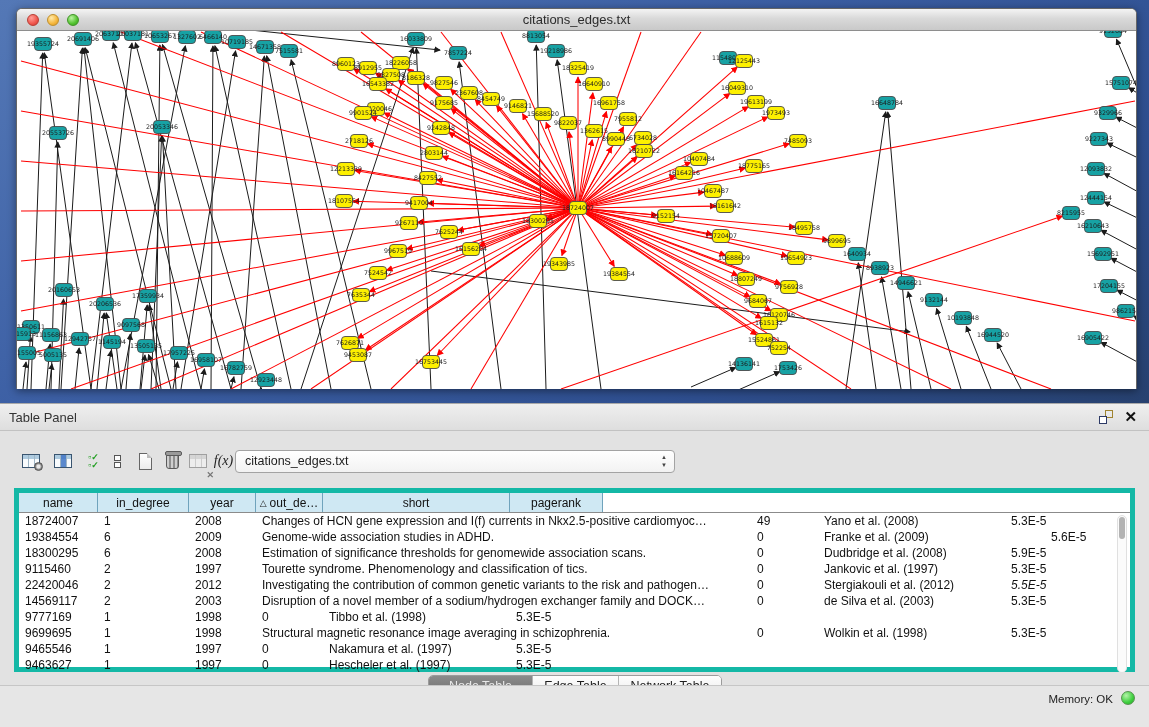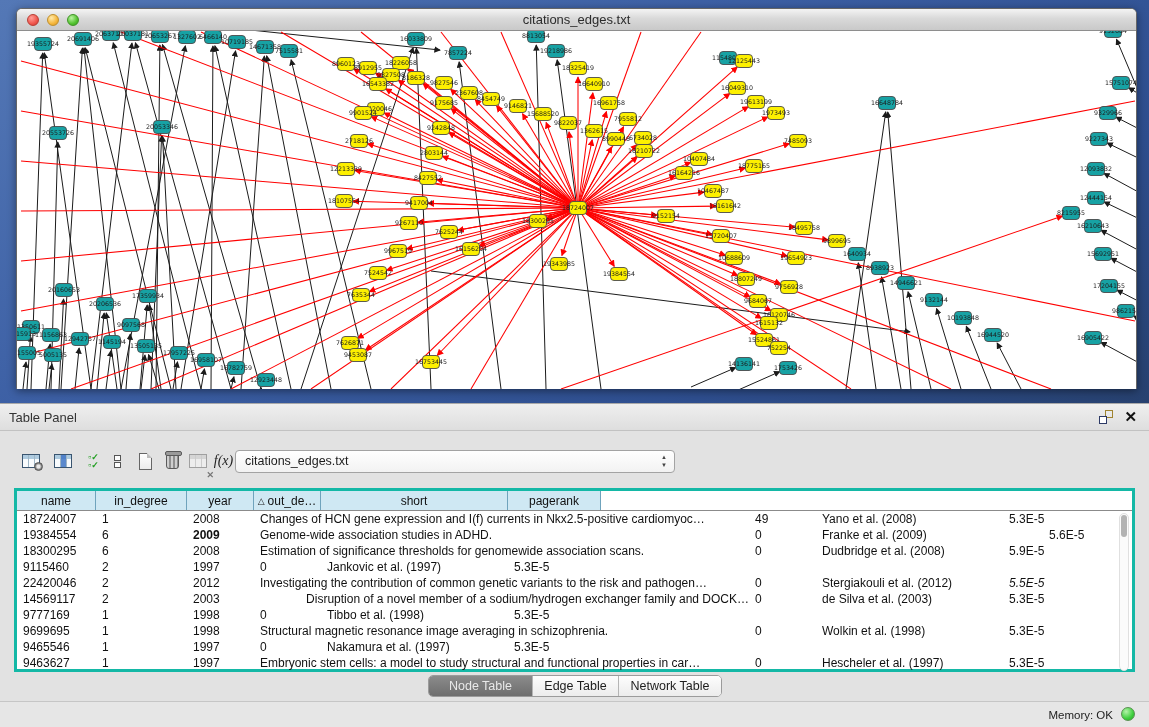--- a/index.html
+++ b/index.html
@@ -49,37 +49,37 @@
   .trash::before { content:""; position:absolute; left:-2px; top:-4px; width:15px; height:3px; background:#9a9a9a; border:1px solid #5a5a5a; border-radius:2px; }
   .disabled-table { opacity:.45; filter:grayscale(1); }
   .x-overlay { position:absolute; right:-3px; bottom:-5px; font-size:9px; color:#777; font-weight:bold; }
   .fx { font-family:"Liberation Serif",serif; font-style:italic; font-size:14px; color:#222; }
 
   .combo { position:absolute; left:235px; top:8px; width:440px; height:23px; background:linear-gradient(#ffffff,#f2f2f2);
       border:1px solid #a3a3a3; border-radius:4px; font-size:12.5px; color:#1d1d1d; line-height:21px; padding-left:9px; }
   .combo-arrows { position:absolute; right:7px; top:2px; font-size:6px; color:#444; line-height:8px; text-align:center; }
   .combo-arrows span { display:block; }
 
-  .table-wrap { position:absolute; left:14px; top:84px; width:1121px; height:184px; background:#fff; border:3px solid #14b8a6; }
+  .table-wrap { position:absolute; left:14px; top:84px; width:1121px; height:184px; background:#fff; border:5px solid #14b8a6; }
   .thead { display:flex; height:20px; border-bottom:1px solid #8b8b8b; }
   .th { flex:none; background:#cfe8f3; border-right:1px solid #6fa3bc; font-size:12px; color:#111;
         display:flex; align-items:center; justify-content:center; gap:3px; overflow:hidden; white-space:nowrap; }
   .th .sort { font-size:9px; color:#222; }
   .tbody { position:relative; }
   .tr { display:flex; height:16px; }
   .td { flex:none; font-size:12px; color:#111; line-height:16px; padding-left:6px; overflow:hidden; white-space:nowrap; }
   .vscroll { position:absolute; right:3px; top:22px; width:10px; height:158px; background:#fbfbfb; border:1px solid #e0e0e0; border-radius:5px; }
   .vthumb { position:absolute; left:1px; top:1px; width:6px; height:22px; background:#b3b3b3; border-radius:4px; }
 
   .tabs { position:absolute; left:428px; top:271px; height:22px; display:flex; border:1px solid #9b9b9b; border-radius:5px; overflow:hidden; background:#fff; }
   .tab { font-size:12.5px; color:#1d1d1d; line-height:20px; text-align:center; background:linear-gradient(#fdfdfd,#ececec); border-right:1px solid #b5b5b5; }
   .tab:last-child { border-right:none; }
   .tab.active { background:linear-gradient(#8b8b8b,#6e6e6e); color:#e9e9e9; }
 
-  .statusbar { position:absolute; left:0; bottom:0; width:100%; height:26px; border-top:1px solid #c6c6c6; background:#e6e6e6; }
+  .statusbar { position:absolute; left:0; bottom:0; width:100%; height:42px; border-top:1px solid #c6c6c6; background:#e6e6e6; }
   .mem-label { position:absolute; right:36px; top:7px; font-size:11.5px; color:#222; }
   .mem-dot { position:absolute; right:14px; top:5px; width:14px; height:14px; border-radius:50%;
       background:radial-gradient(circle at 35% 30%,#b4f3a9,#3ecf3e 60%,#27a527); border:1px solid #57924f; }
 </style>
 </head>
 <body>
 
 <div class="desktop">
   <div class="net-window">
     <div class="titlebar">
@@ -588,57 +588,58 @@
           <div class="td" style="width: 91px;">1</div>
           <div class="td" style="width: 67px;">2008</div>
           <div class="td" style="width: 495px;">Changes of HCN gene expression and I(f) currents in Nkx2.5-positive cardiomyoc…</div>
           <div class="td" style="width: 67px;">49</div>
           <div class="td" style="width: 187px;">Yano et al. (2008)</div>
           <div class="td" style="width: 93px;">5.3E-5</div>
         </div>
         <div class="tr">
           <div class="td" style="width: 79px;">19384554</div>
           <div class="td" style="width: 91px;">6</div>
-          <div class="td" style="width: 67px; font-weight: bold;">2009</div>
+          <div class="td" style="width: 67px;">2009</div>
           <div class="td" style="width: 495px;">Genome-wide association studies in ADHD.</div>
           <div class="td" style="width: 67px;">0</div>
           <div class="td" style="width: 187px;">Franke et al. (2009)</div>
           <div class="td" style="width: 93px; margin-left: 40px;">5.6E-5</div>
         </div>
         <div class="tr">
           <div class="td" style="width: 79px;">18300295</div>
           <div class="td" style="width: 91px;">6</div>
           <div class="td" style="width: 67px;">2008</div>
           <div class="td" style="width: 495px;">Estimation of significance thresholds for genomewide association scans.</div>
           <div class="td" style="width: 67px;">0</div>
           <div class="td" style="width: 187px;">Dudbridge et al. (2008)</div>
           <div class="td" style="width: 93px;">5.9E-5</div>
         </div>
         <div class="tr">
           <div class="td" style="width: 79px;">9115460</div>
           <div class="td" style="width: 91px;">2</div>
           <div class="td" style="width: 67px;">1997</div>
+          <div class="td" style="width: 495px;">Tourette syndrome. Phenomenology and classification of tics.</div>
           <div class="td" style="width: 67px;">0</div>
           <div class="td" style="width: 187px;">Jankovic et al. (1997)</div>
           <div class="td" style="width: 93px;">5.3E-5</div>
         </div>
         <div class="tr">
           <div class="td" style="width: 79px;">22420046</div>
           <div class="td" style="width: 91px;">2</div>
           <div class="td" style="width: 67px;">2012</div>
           <div class="td" style="width: 495px;">Investigating the contribution of common genetic variants to the risk and pathogen…</div>
           <div class="td" style="width: 67px;">0</div>
           <div class="td" style="width: 187px;">Stergiakouli et al. (2012)</div>
           <div class="td" style="width: 93px; font-style: italic;">5.5E-5</div>
         </div>
         <div class="tr">
           <div class="td" style="width: 79px;">14569117</div>
           <div class="td" style="width: 91px;">2</div>
           <div class="td" style="width: 67px;">2003</div>
-          <div class="td" style="width: 495px; text-align: right;">Disruption of a novel member of a sodium/hydrogen exchanger family and DOCK…</div>
+          <div class="td" style="width: 495px;">Disruption of a novel member of a sodium/hydrogen exchanger family and DOCK…</div>
           <div class="td" style="width: 67px;">0</div>
           <div class="td" style="width: 187px;">de Silva et al. (2003)</div>
           <div class="td" style="width: 93px;">5.3E-5</div>
         </div>
         <div class="tr">
           <div class="td" style="width: 79px;">9777169</div>
           <div class="td" style="width: 91px;">1</div>
           <div class="td" style="width: 67px;">1998</div>
           <div class="td" style="width: 67px;">0</div>
           <div class="td" style="width: 187px;">Tibbo et al. (1998)</div>
@@ -658,21 +659,20 @@
           <div class="td" style="width: 91px;">1</div>
           <div class="td" style="width: 67px;">1997</div>
           <div class="td" style="width: 67px;">0</div>
           <div class="td" style="width: 187px;">Nakamura et al. (1997)</div>
           <div class="td" style="width: 93px;">5.3E-5</div>
         </div>
         <div class="tr">
           <div class="td" style="width: 79px;">9463627</div>
           <div class="td" style="width: 91px;">1</div>
           <div class="td" style="width: 67px;">1997</div>
-          <div class="td" style="width: 495px;">Embryonic stem cells: a model to study structural and functional properties in car…</div>
           <div class="td" style="width: 67px;">0</div>
           <div class="td" style="width: 187px;">Hescheler et al. (1997)</div>
           <div class="td" style="width: 93px;">5.3E-5</div>
         </div>
       </div>
     <div class="vscroll">
         <span class="vthumb"></span>
       </div>
   </div>
 

